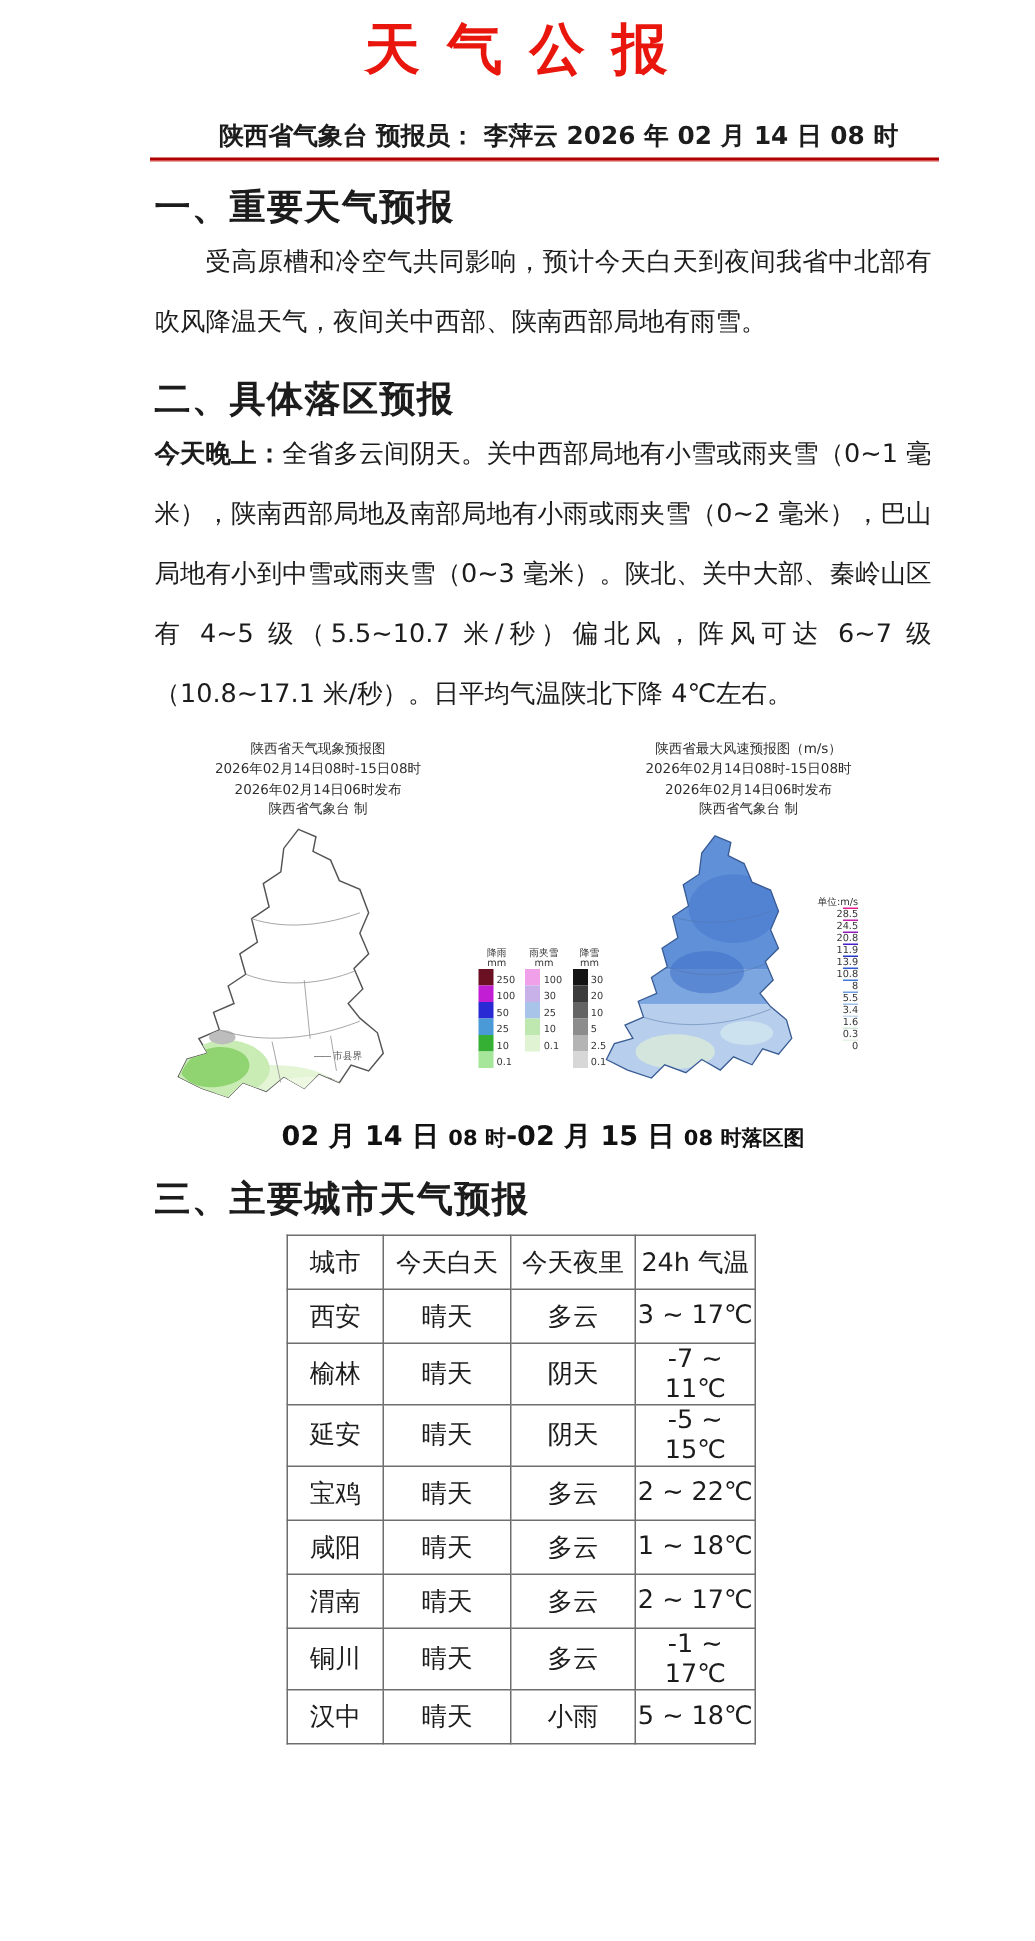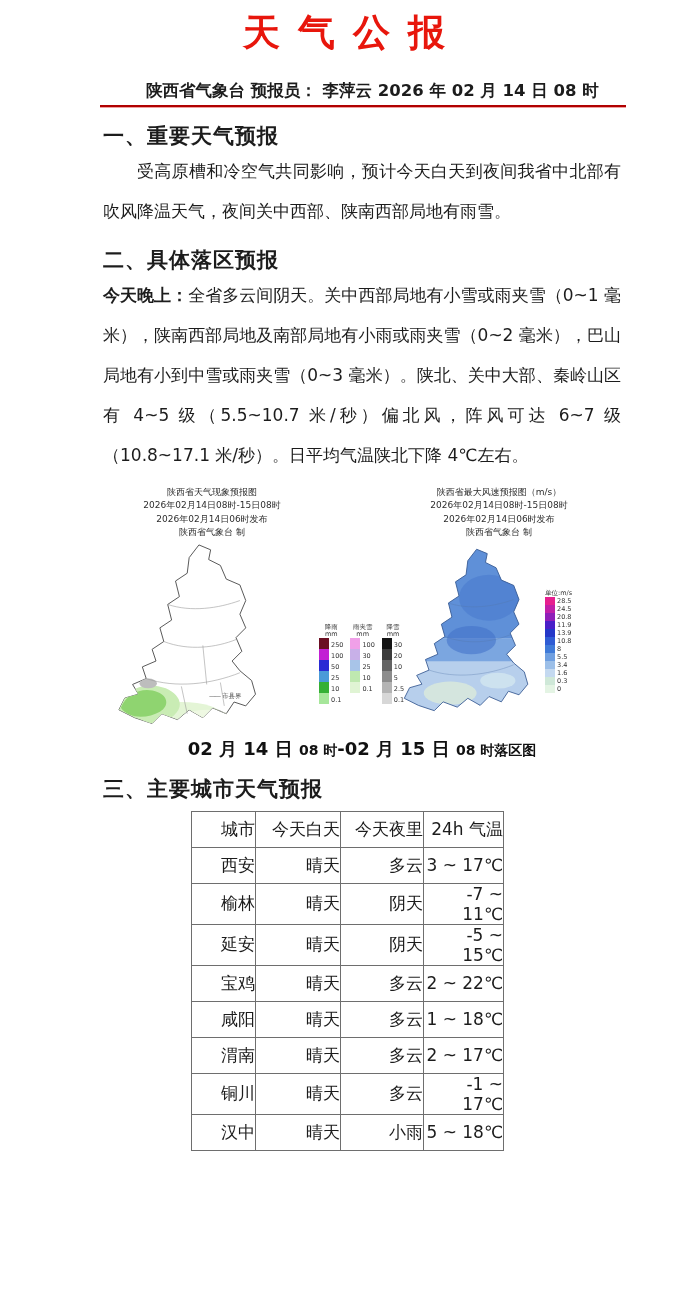--- a/index.html
+++ b/index.html
@@ -9,51 +9,51 @@
   }
   .title{
     text-align:center;color:#e8160c;font-weight:bold;font-size:37px;
     letter-spacing:18px;padding-top:8px;padding-left:16px;line-height:1.35;
   }
   .byline{
     margin:22px 66px 0 102px;font-weight:bold;font-size:16.5px;white-space:nowrap;padding-left:44px;
   }
   .red-rule{margin:3px 64px 0 100px;height:2px;background:#b00000;border-bottom:1px solid #f0a0a0;}
   .doc{margin:0 69px 0 103px;}
-  .sec{font-size:21px;font-weight:bold;margin:14px 0 0 0;letter-spacing:1px;}
+  .sec{font-size:24px;font-weight:bold;margin:14px 0 0 0;letter-spacing:1px;}
   .para{font-size:17px;line-height:2.35;text-align:justify;margin:2px 0 0 0;}
   .indent{text-indent:2em;}
   .lead{font-weight:bold;}
   
   .maps{margin-top:10px;display:flex;justify-content:center;align-items:center;}
   .panel{position:relative;height:247px;}
   .panel-left{width:274px;}
   .panel-right{width:212px;margin-left:12px;}
   .mtitle{font-size:9px;line-height:1.5;color:#2d2d2d;text-align:center;}
   .panel-left .mtitle{width:190px;margin-left:4px;}
   .panel-right .mtitle{width:200px;}
   svg.map{display:block;margin-top:2px;}
   .lgd{position:absolute;display:flex;gap:7px;}
   .legend-left{left:170px;top:138px;padding-left:36px;}
   .legend-right{left:146px;top:104px;}
   .lbar{display:flex;flex-direction:column;}
   .llbl{font-size:6.5px;color:#333;line-height:1.1;text-align:center;white-space:nowrap;}
   .lrow{display:flex;align-items:flex-end;height:11px;}
-  .lrow8{height:8px;}
+  .lrow8{height:8px;flex-direction:column;}
   .sw{width:10px;height:100%;display:inline-block;}
   .sv{font-size:6.5px;color:#333;margin-left:2px;line-height:1;}
   .bnote{position:absolute;left:96px;top:206px;font-size:6.5px;color:#555;}
   .bnote .dash{letter-spacing:-1px;}
   .map-caption{text-align:center;font-weight:bold;margin-top:4px;color:#111;}
   .cap-big{font-size:18px;}
   .cap-small{font-size:14px;}
   
   table.wtable{border-collapse:collapse;margin:8px 0 0 88px;}
   .wtable th,.wtable td{
-    border:1px solid #6e6e6e;text-align:right;font-size:17px;font-weight:normal;
+    border:1px solid #6e6e6e;text-align:center;font-size:17px;font-weight:normal;
     height:35px;padding:0;color:#1c1c1c;
   }
   .wtable col.c1{width:64px;} .wtable col.c2{width:85px;}
   .wtable col.c3{width:83px;} .wtable col.c4{width:80px;}
 </style>
 </head>
 <body>
 
 <div class="page">
 

